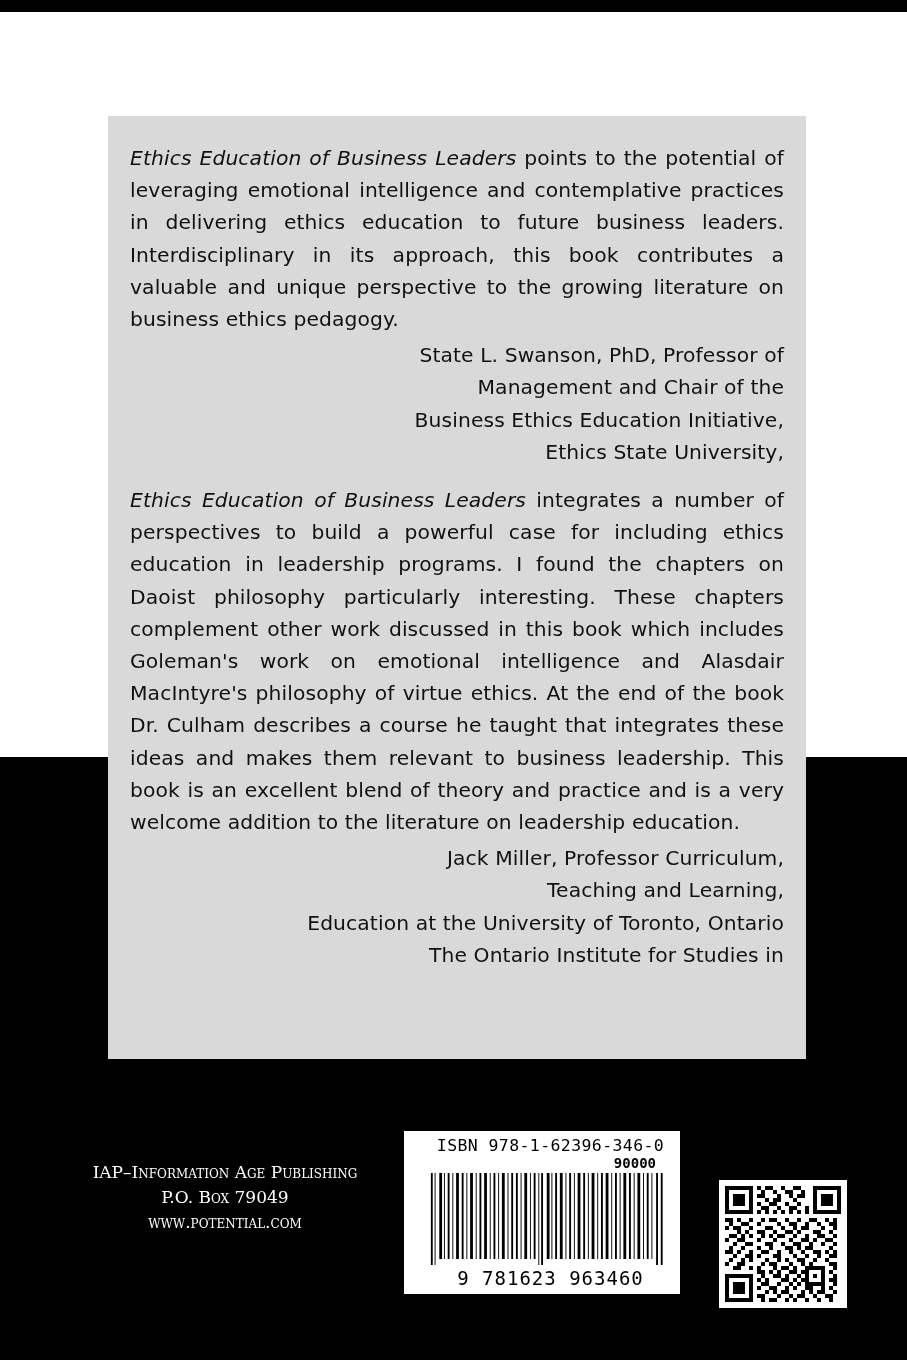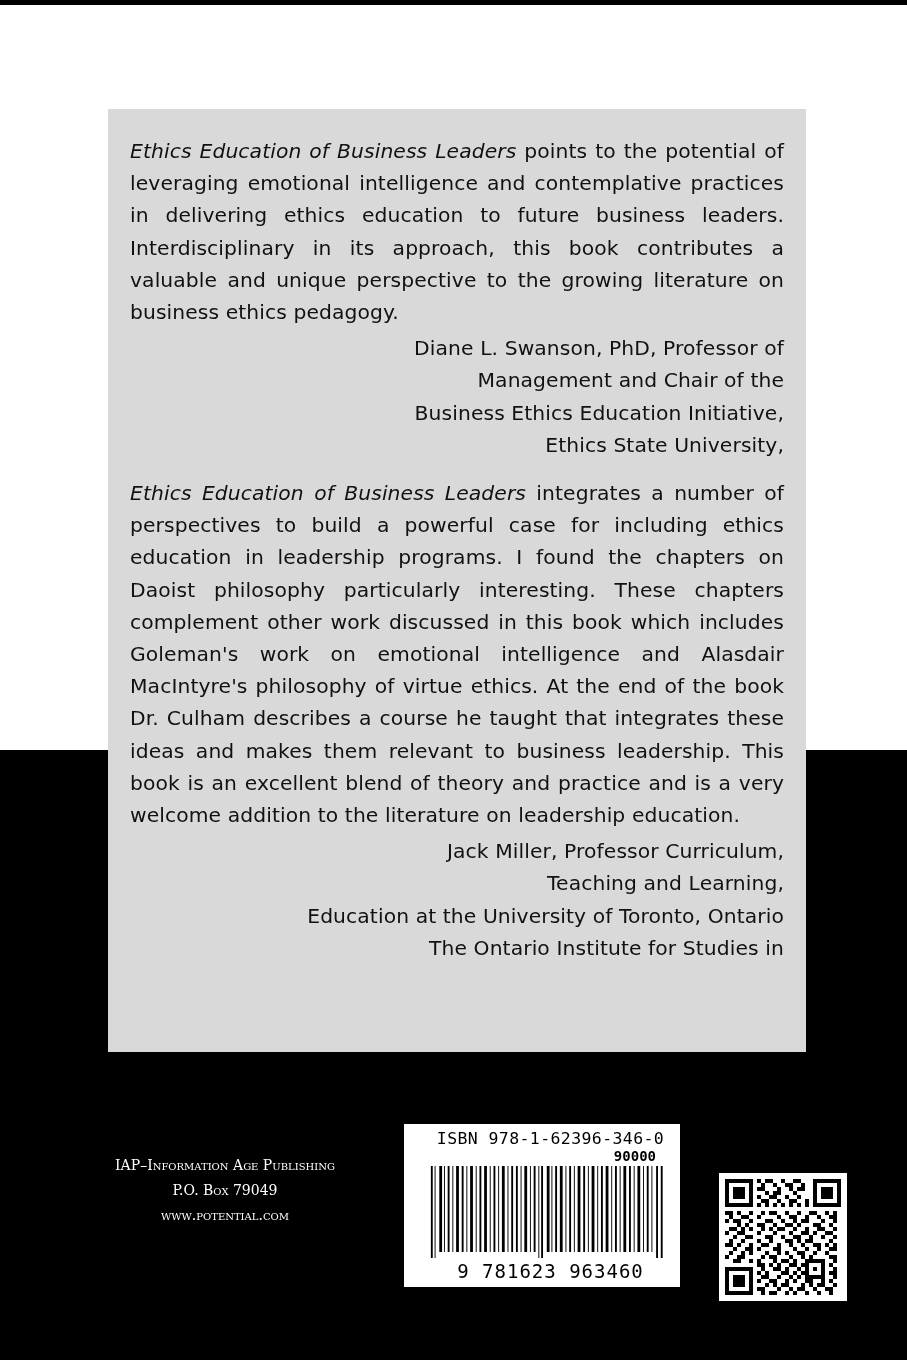--- a/index.html
+++ b/index.html
@@ -12,21 +12,21 @@
     height: 1360px;
     position: relative;
     font-family: "DejaVu Sans", sans-serif;
     overflow: hidden;
   }
 
   
   .page {
     position: absolute;
     left: 0;
-    top: 5px;
+    top: 12px;
     width: 907px;
     height: 972px;
     background: #000000;
   }
   .white-band {
     position: absolute;
     left: 0;
     top: 0;
     width: 907px;
     height: 745px;
@@ -74,21 +74,21 @@
     position: absolute;
     left: 60px;
     top: 1148px;
     width: 330px;
     text-align: center;
     color: #ffffff;
     font-family: "DejaVu Serif", serif;
     line-height: 25px;
   }
   .imprint div {
-    font-size: 14px;
+    font-size: 17px;
     white-space: nowrap;
   }
   
   .sc { font-variant: small-caps; }
 
   
   .isbn-block {
     position: absolute;
     left: 404px;
     top: 1119px;
@@ -150,21 +150,21 @@
 
   <div class="white-band"></div>
 
   <div class="blurb-panel">
 
     <p class="para"><span class="title-italic">Ethics Education of Business Leaders</span><span> points to the potential of leveraging emotional intelligence and contemplative practices in delivering ethics education to future business leaders. Interdisciplinary in its approach, this book contributes a valuable and unique perspective to the growing literature on business ethics pedagogy.</span></p>
 
     <div class="gap-small"></div>
 
     <p class="attrib">
-      <span class="attrib-line">Diane L. Swanson, PhD, Professor of</span>
+      <span class="attrib-line">State L. Swanson, PhD, Professor of</span>
       <span class="attrib-line">Management and Chair of the</span>
       <span class="attrib-line">Business Ethics Education Initiative,</span>
       <span class="attrib-line">Ethics State University,</span>
     </p>
 
     <div class="gap-para"></div>
 
     <p class="para"><span class="title-italic">Ethics Education of Business Leaders</span><span> integrates a number of perspectives to build a powerful case for including ethics education in leadership programs. I found the chapters on Daoist philosophy particularly interesting. These chapters complement other work discussed in this book which includes Goleman's work on emotional intelligence and Alasdair MacIntyre's philosophy of virtue ethics. At the end of the book Dr. Culham describes a course he taught that integrates these ideas and makes them relevant to business leadership. This book is an excellent blend of theory and practice and is a very welcome addition to the literature on leadership education.</span></p>
 
     <div class="gap-small"></div>

